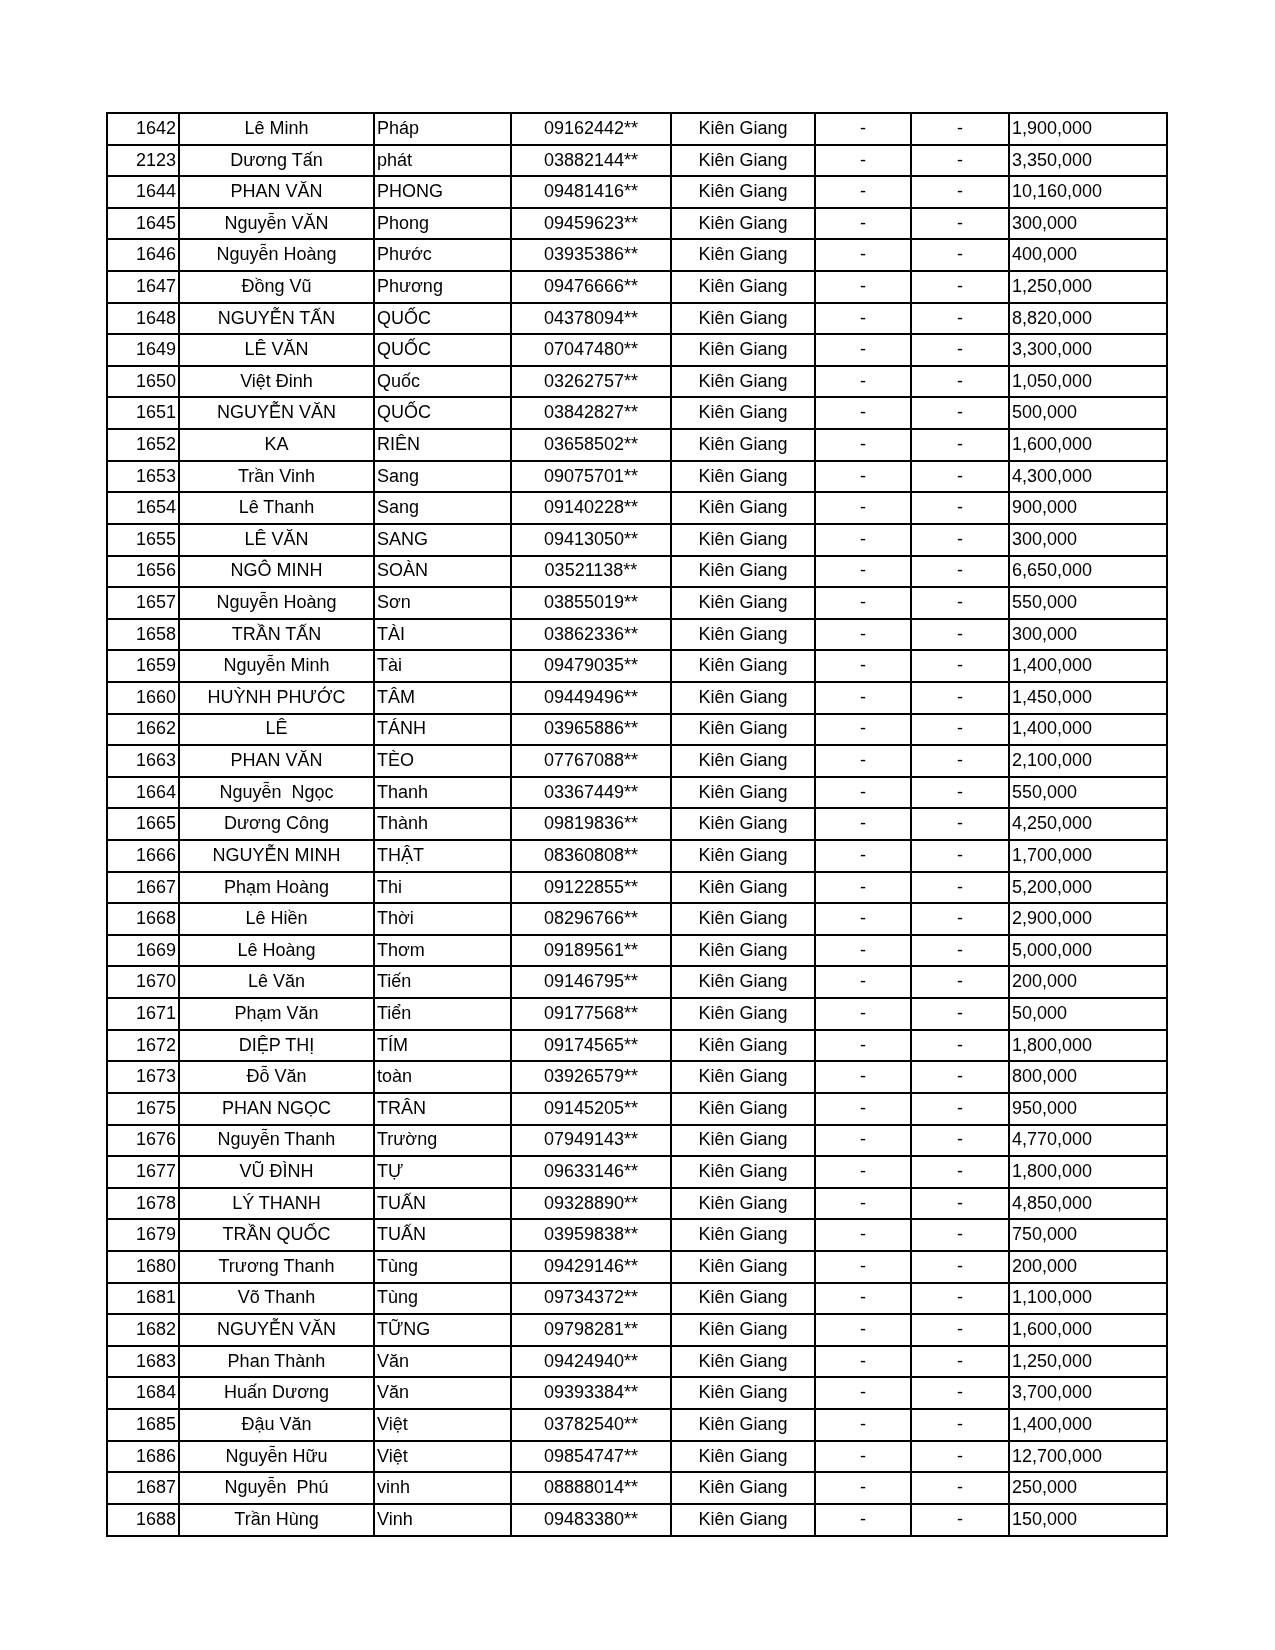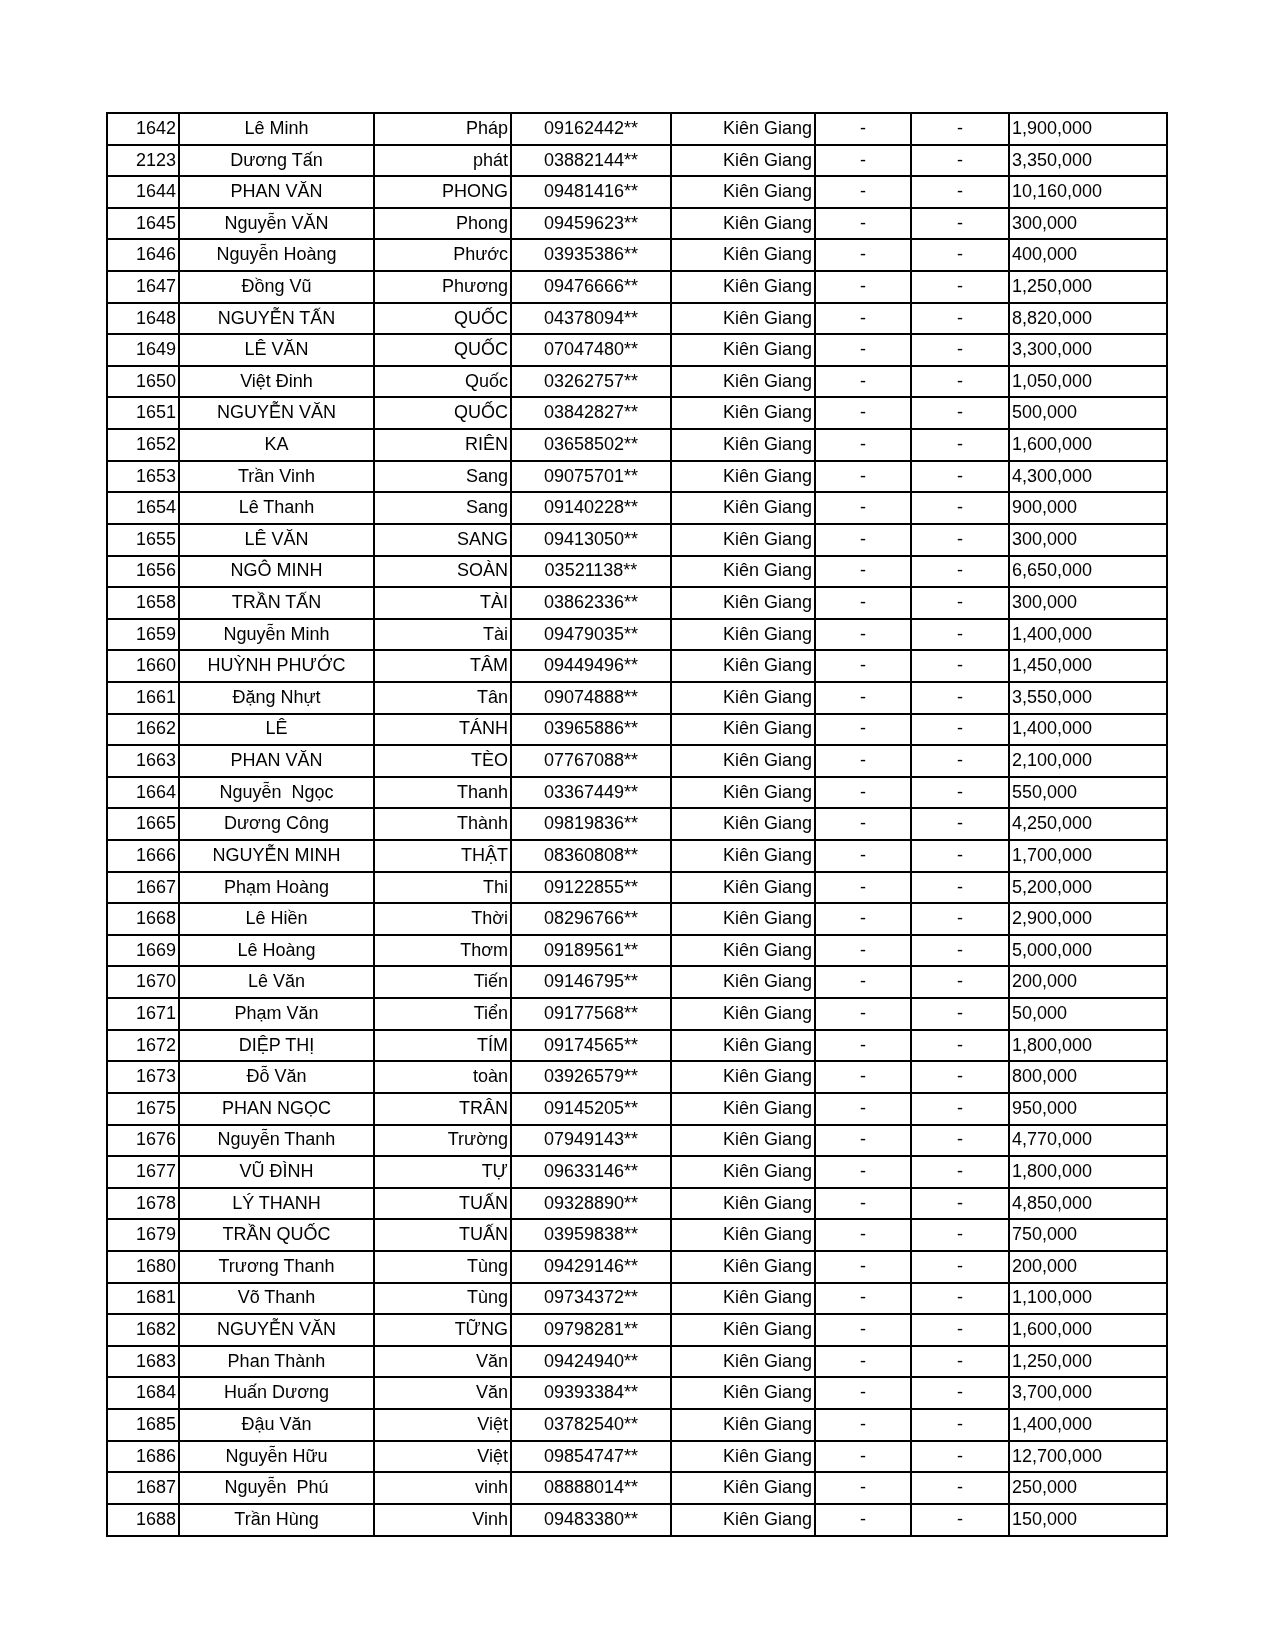--- a/index.html
+++ b/index.html
@@ -34,23 +34,23 @@
     font-size: 18px;
     line-height: 1.1;
     color: #000000;
     padding: 0 2px;
     overflow: hidden;
     vertical-align: middle;
     white-space: pre-wrap;
   }
   td.c-index   { text-align: right;  padding-right: 3px; }
   td.c-lastname{ text-align: center; margin-top: 16px; }
-  td.c-given   { text-align: right; }
+  td.c-given   { text-align: left; }
   td.c-phone   { text-align: center; }
-  td.c-prov    { text-align: right; margin-left: 8px; }
+  td.c-prov    { text-align: center; margin-left: 8px; }
   td.c-blank   { text-align: center; }
   td.c-amount  {  padding-right: 8px; }
 </style>
 </head>
 <body>
 
 <div class="page">
   <table class="roster">
     <colgroup>
       <col style="width:72px">
@@ -207,20 +207,30 @@
           <td class="c-index">1656</td>
           <td class="c-lastname">NGÔ MINH</td>
           <td class="c-given">SOÀN</td>
           <td class="c-phone">03521138**</td>
           <td class="c-prov">Kiên Giang</td>
           <td class="c-blank">-</td>
           <td class="c-blank">-</td>
           <td class="c-amount">6,650,000</td>
         </tr>
         <tr>
+          <td class="c-index">1657</td>
+          <td class="c-lastname">Nguyễn Hoàng</td>
+          <td class="c-given">Sơn</td>
+          <td class="c-phone">03855019**</td>
+          <td class="c-prov">Kiên Giang</td>
+          <td class="c-blank">-</td>
+          <td class="c-blank">-</td>
+          <td class="c-amount">550,000</td>
+        </tr>
+        <tr>
           <td class="c-index">1658</td>
           <td class="c-lastname">TRẦN TẤN</td>
           <td class="c-given">TÀI</td>
           <td class="c-phone">03862336**</td>
           <td class="c-prov">Kiên Giang</td>
           <td class="c-blank">-</td>
           <td class="c-blank">-</td>
           <td class="c-amount">300,000</td>
         </tr>
         <tr>
@@ -235,30 +245,20 @@
         </tr>
         <tr>
           <td class="c-index">1660</td>
           <td class="c-lastname">HUỲNH PHƯỚC</td>
           <td class="c-given">TÂM</td>
           <td class="c-phone">09449496**</td>
           <td class="c-prov">Kiên Giang</td>
           <td class="c-blank">-</td>
           <td class="c-blank">-</td>
           <td class="c-amount">1,450,000</td>
-        </tr>
-        <tr>
-          <td class="c-index">1661</td>
-          <td class="c-lastname">Đặng Nhựt</td>
-          <td class="c-given">Tân</td>
-          <td class="c-phone">09074888**</td>
-          <td class="c-prov">Kiên Giang</td>
-          <td class="c-blank">-</td>
-          <td class="c-blank">-</td>
-          <td class="c-amount">3,550,000</td>
         </tr>
         <tr>
           <td class="c-index">1662</td>
           <td class="c-lastname">LÊ</td>
           <td class="c-given">TÁNH</td>
           <td class="c-phone">03965886**</td>
           <td class="c-prov">Kiên Giang</td>
           <td class="c-blank">-</td>
           <td class="c-blank">-</td>
           <td class="c-amount">1,400,000</td>

